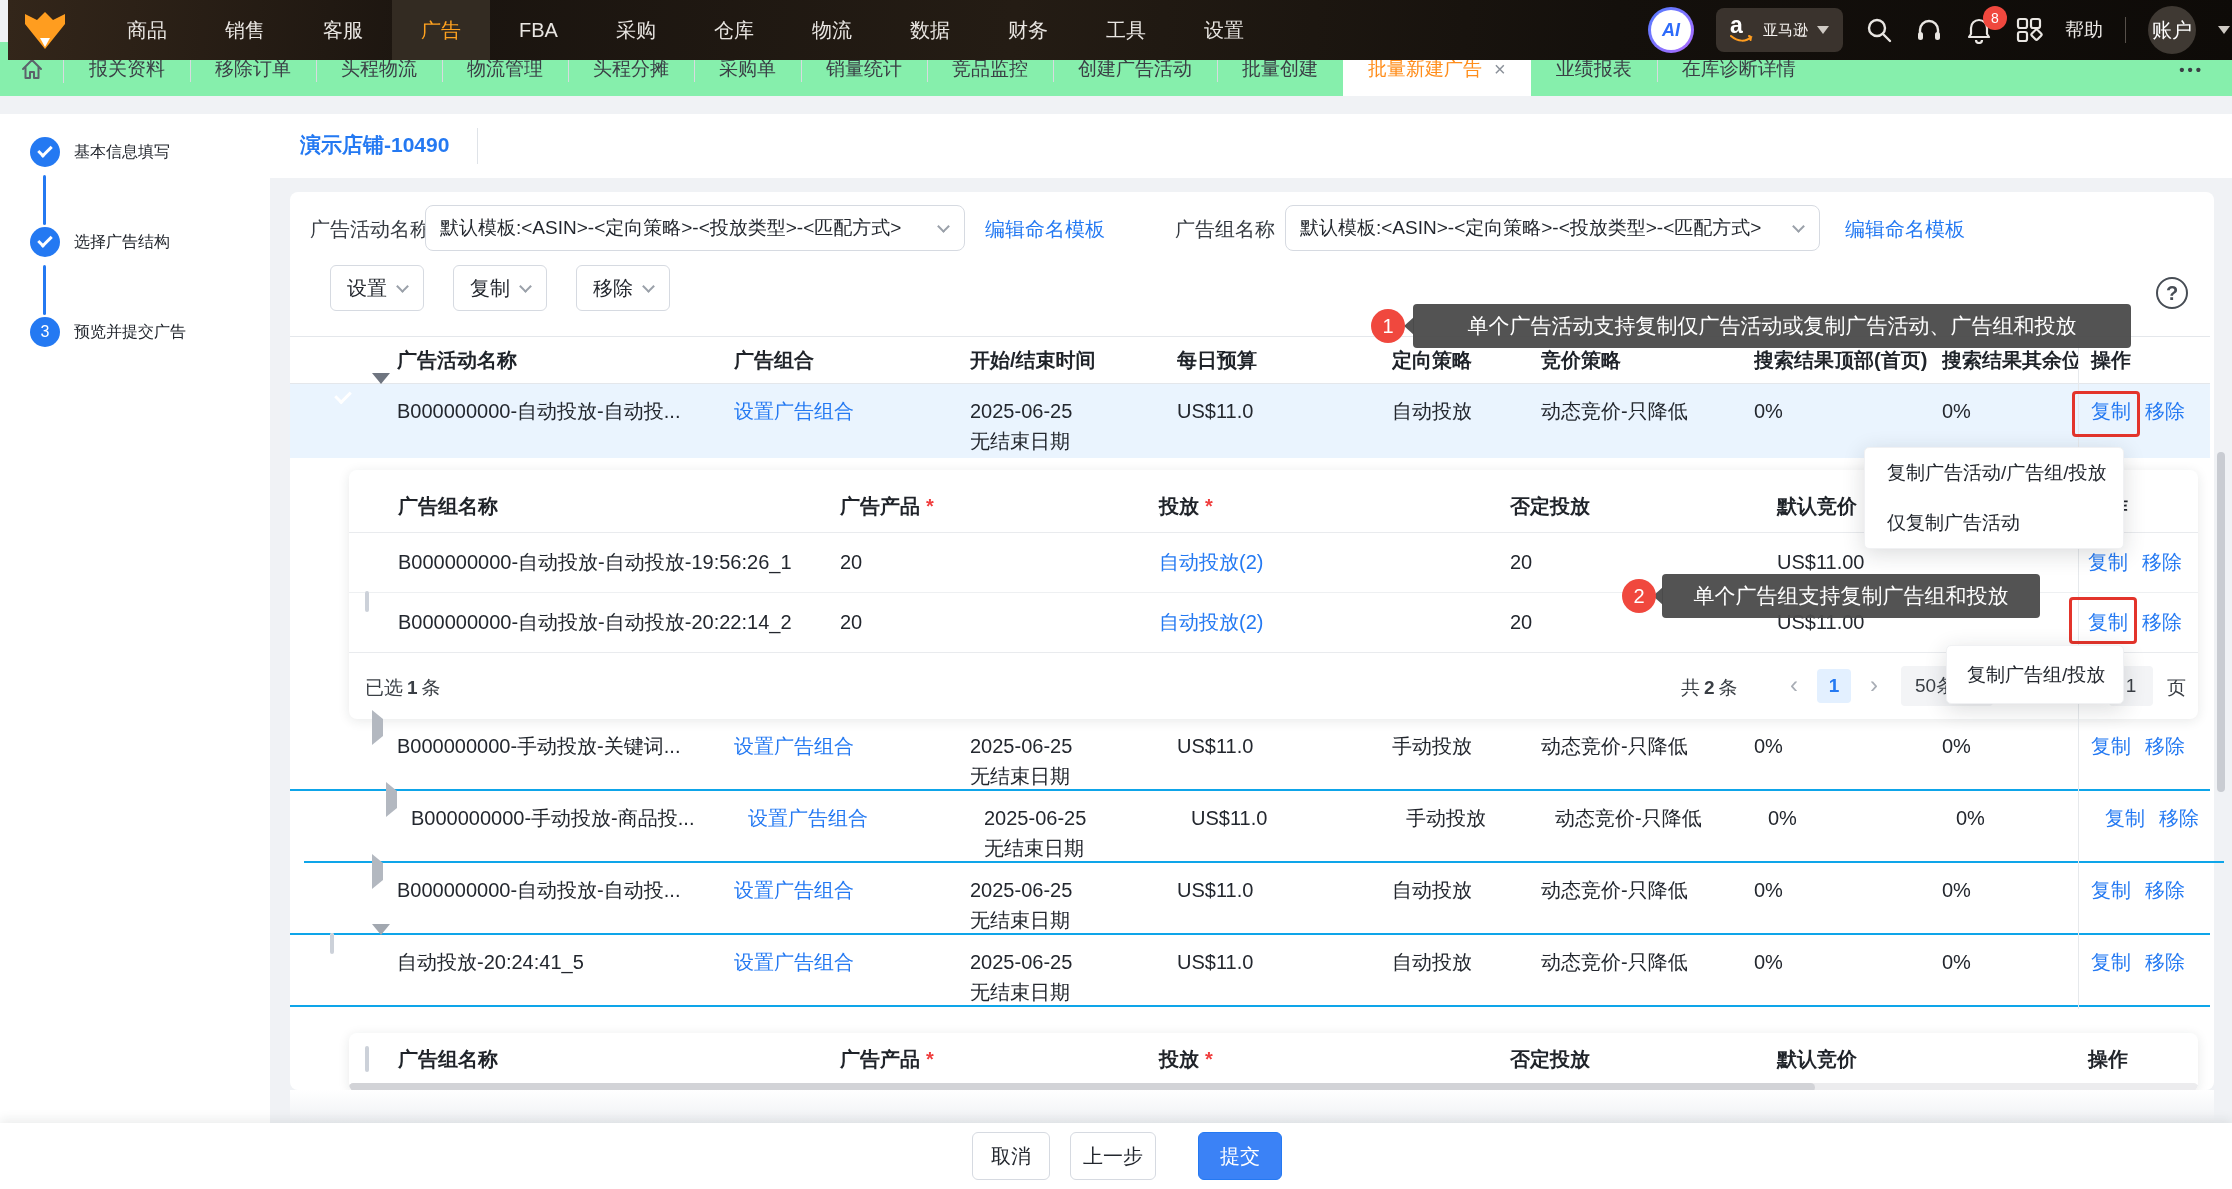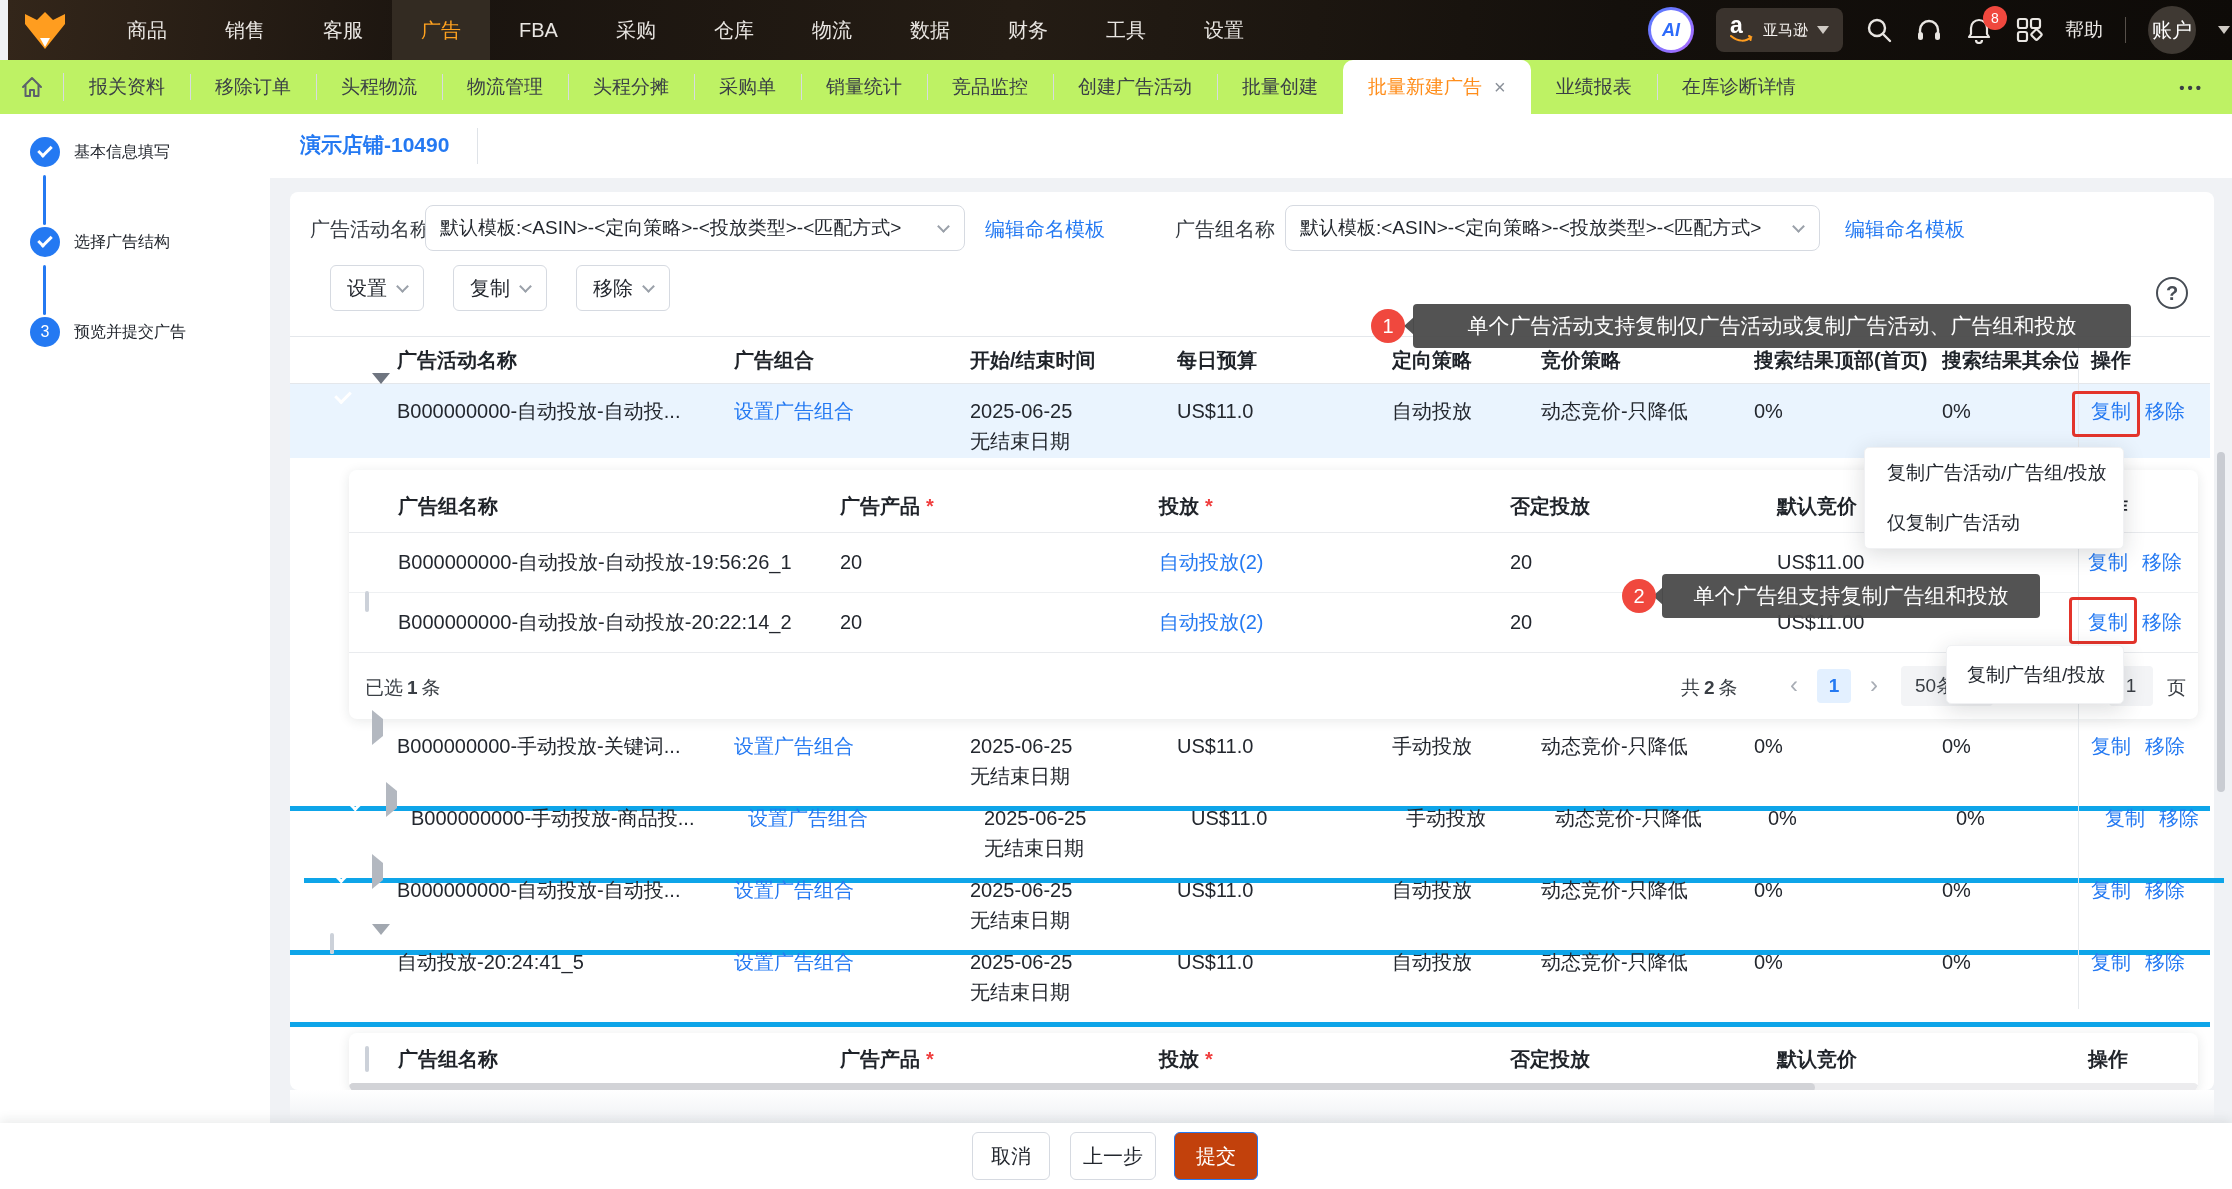--- a/index.html
+++ b/index.html
@@ -29,21 +29,21 @@
   .tri-down { width:0; height:0; border-left:6px solid transparent; border-right:6px solid transparent; border-top:8px solid #cfcac4; }
   .nav-ic { width:28px; height:28px; display:block; }
   .bell-wrap { position:relative; }
   .badge { position:absolute; top:-10px; right:-14px; min-width:24px; height:24px; border-radius:12px; background:#f0483e;
     color:#fff; font-size:14px; display:flex; align-items:center; justify-content:center; padding:0 6px; }
   .nav-help { color:#e9e6e2; font-size:19px; }
   .nav-div { width:1px; height:26px; background:#57504a; }
   .account-circle { width:48px; height:48px; border-radius:50%; background:#3f3933; color:#fff; font-size:20px;
     display:flex; align-items:center; justify-content:center; }
   
-  .tabbar { position:absolute; left:0; top:60px; width:2232px; height:54px; background:#bef264; display:flex; align-items:stretch; z-index:29;}
+  .tabbar { position:absolute; left:0; top:42px; width:2232px; height:54px; background:#86efac; display:flex; align-items:stretch; z-index:29;}
   .home { width:64px; display:flex; align-items:center; justify-content:center; border-right:1px solid #d8dbe0; margin:13px 0; height:28px; align-self:center;}
   .tab { display:flex; align-items:center; padding:0 25px; font-size:19px; color:#3a3f45; position:relative; cursor:pointer; white-space:nowrap;}
   .tab + .tab::before { content:""; position:absolute; left:0; top:14px; height:26px; width:1px; background:#d8dbe0; }
   .tab.active { background:#fff; color:#ff8d1a; border-radius:10px 10px 0 0; }
   .tab.active::before, .tab.active + .tab::before { display:none; }
   .tab .close { margin-left:12px; color:#8a9099; font-size:20px; }
   .tab-more { margin-left:auto; display:flex; align-items:center; padding-right:28px; color:#3a3f45; font-size:15px; letter-spacing:3px; font-weight:bold;}
   
   .sidebar { position:absolute; left:0; top:114px; width:270px; height:1009px; background:#fff; z-index:5; }
   .step-circle { position:absolute; left:30px; width:30px; height:30px; border-radius:50%; background:#2479f2; color:#fff;
@@ -68,21 +68,21 @@
   .help-circle { position:absolute; left:1866px; top:85px; width:32px; height:32px; border-radius:50%; border:2px solid #474d55;
     color:#474d55; font-size:20px; font-weight:bold; display:flex; align-items:center; justify-content:center;}
   
   .mrow { position:absolute; left:0; width:1920px; display:grid; padding-left:40px;
     grid-template-columns:42px 25px 337px 236px 207px 215px 149px 213px 188px 136px 132px; }
   .mhead { top:144px; height:48px; border-top:1px solid #e4e7eb; border-bottom:1px solid #e4e7eb; align-items:center; font-weight:bold; font-size:20px; color:#1f2329;}
   .mhead > div { white-space:nowrap; overflow:hidden; }
   .mcell { font-size:20px; color:#23272e; padding-top:12px; line-height:30px; white-space:nowrap; overflow:hidden;}
   .r1 { top:192px; height:74px; background:#eaf4fe; }
   .r2 { top:527px; } .r3 { top:599px;margin-left:14px; } .r4 { top:671px; } .r5 { top:743px; }
-  .r2,.r3,.r4,.r5 { height:92px; border-bottom:5px solid #0ea5e9; }
+  .r2,.r3,.r4,.r5 { height:72px; border-bottom:2px solid #0ea5e9; }
   .link { color:#2479f2; cursor:pointer; }
   .ops { display:flex; gap:14px; padding-left:13px; }
   .cb { width:26px; height:26px; border-radius:4px; margin-top:14px; cursor:pointer; position:relative;}
   .mhead .cb { margin-top:0; }
   .cb.checked { background:#2479f2; }
   .cb.checked::after { content:""; position:absolute; left:8px; top:4px; width:7px; height:12px; border-right:3px solid #fff; border-bottom:3px solid #fff; transform:rotate(45deg);}
   .cb.indet { background:#2479f2; }
   .cb.indet::after { content:""; position:absolute; left:6px; top:11px; width:14px; height:4px; background:#fff; border-radius:1px;}
   .cb.empty { background:#fff; border:2px solid #ccd1d9; }
   .caret-down { width:0; height:0; border-left:9px solid transparent; border-right:9px solid transparent; border-top:11px solid #6f7580; margin-top:22px; cursor:pointer;}
@@ -129,21 +129,21 @@
   .tip-box::before { content:""; position:absolute; left:-9px; top:13px; width:0; height:0;
     border-top:9px solid transparent; border-bottom:9px solid transparent; border-right:10px solid rgba(74,74,74,.95); }
   .redbox { position:absolute; border:3px solid #e3342b; border-radius:4px; z-index:23; }
   .menu { position:absolute; background:#fff; border-radius:5px; box-shadow:0 5px 22px rgba(31,35,41,.16); z-index:24; border:1px solid #f0f1f3;}
   .menu-item { font-size:19px; color:#23272e; padding-left:22px; line-height:50px; white-space:nowrap; cursor:pointer;}
   .m2 .menu-item { line-height:57px; padding-left:20px; }
   
   .footer { position:absolute; left:0; top:1123px; width:2232px; height:66px; background:#fff; box-shadow:0 -4px 10px rgba(31,35,41,.08); z-index:10;}
   .fbtn { position:absolute; top:9px; height:48px; border-radius:6px; font-size:20px; display:flex; align-items:center; justify-content:center; cursor:pointer;
     background:#fff; border:1px solid #d6dae1; color:#23272e;}
-  .fbtn.primary { background:#c2410c; border-color:#2479f2; color:#fff; }
+  .fbtn.primary { background:#3b82f6; border-color:#2479f2; color:#fff;margin-left:24px; }
 </style>
 </head>
 <body>
 
 <div class="screen">
 
   <header class="topnav">
     <svg class="logo" viewBox="0 0 46 46">
       <path d="M3 7 L15 13 L23 5 L31 13 L43 7 L43 17 L23 42 L3 17 Z" fill="#ff9d1f"></path>
       <path d="M18 31 L28 31 L23 40 Z" fill="#ffffff"></path>

